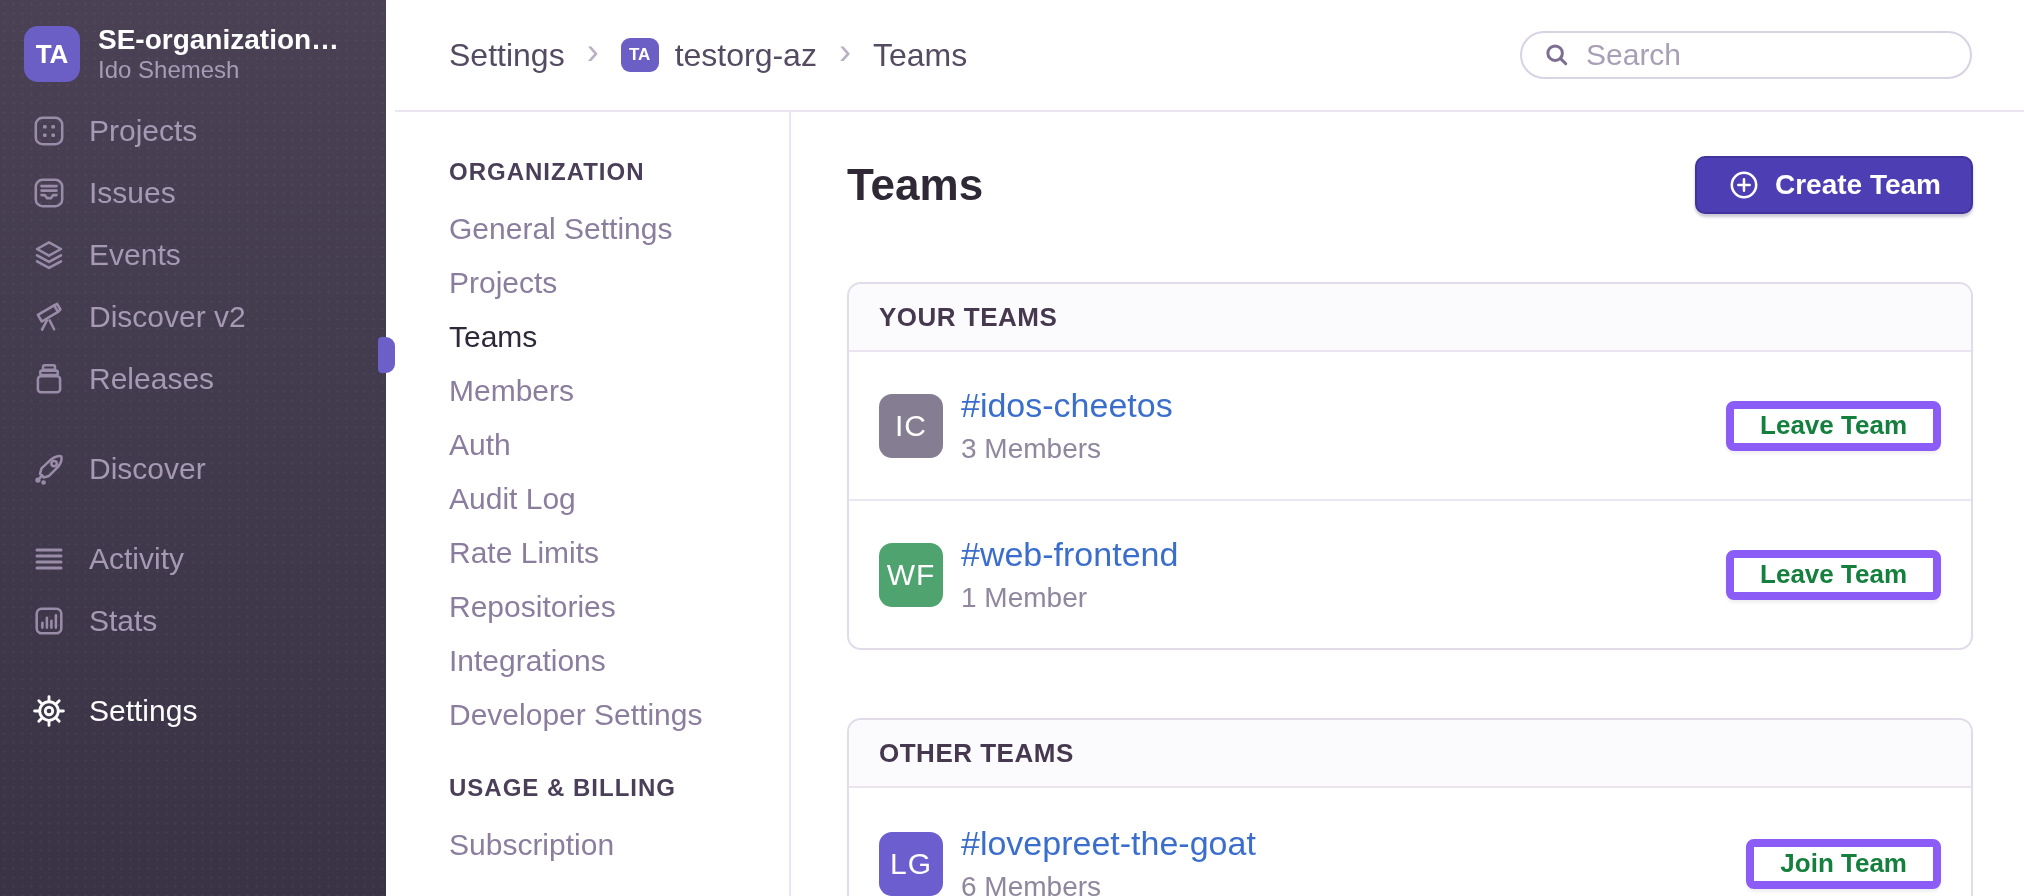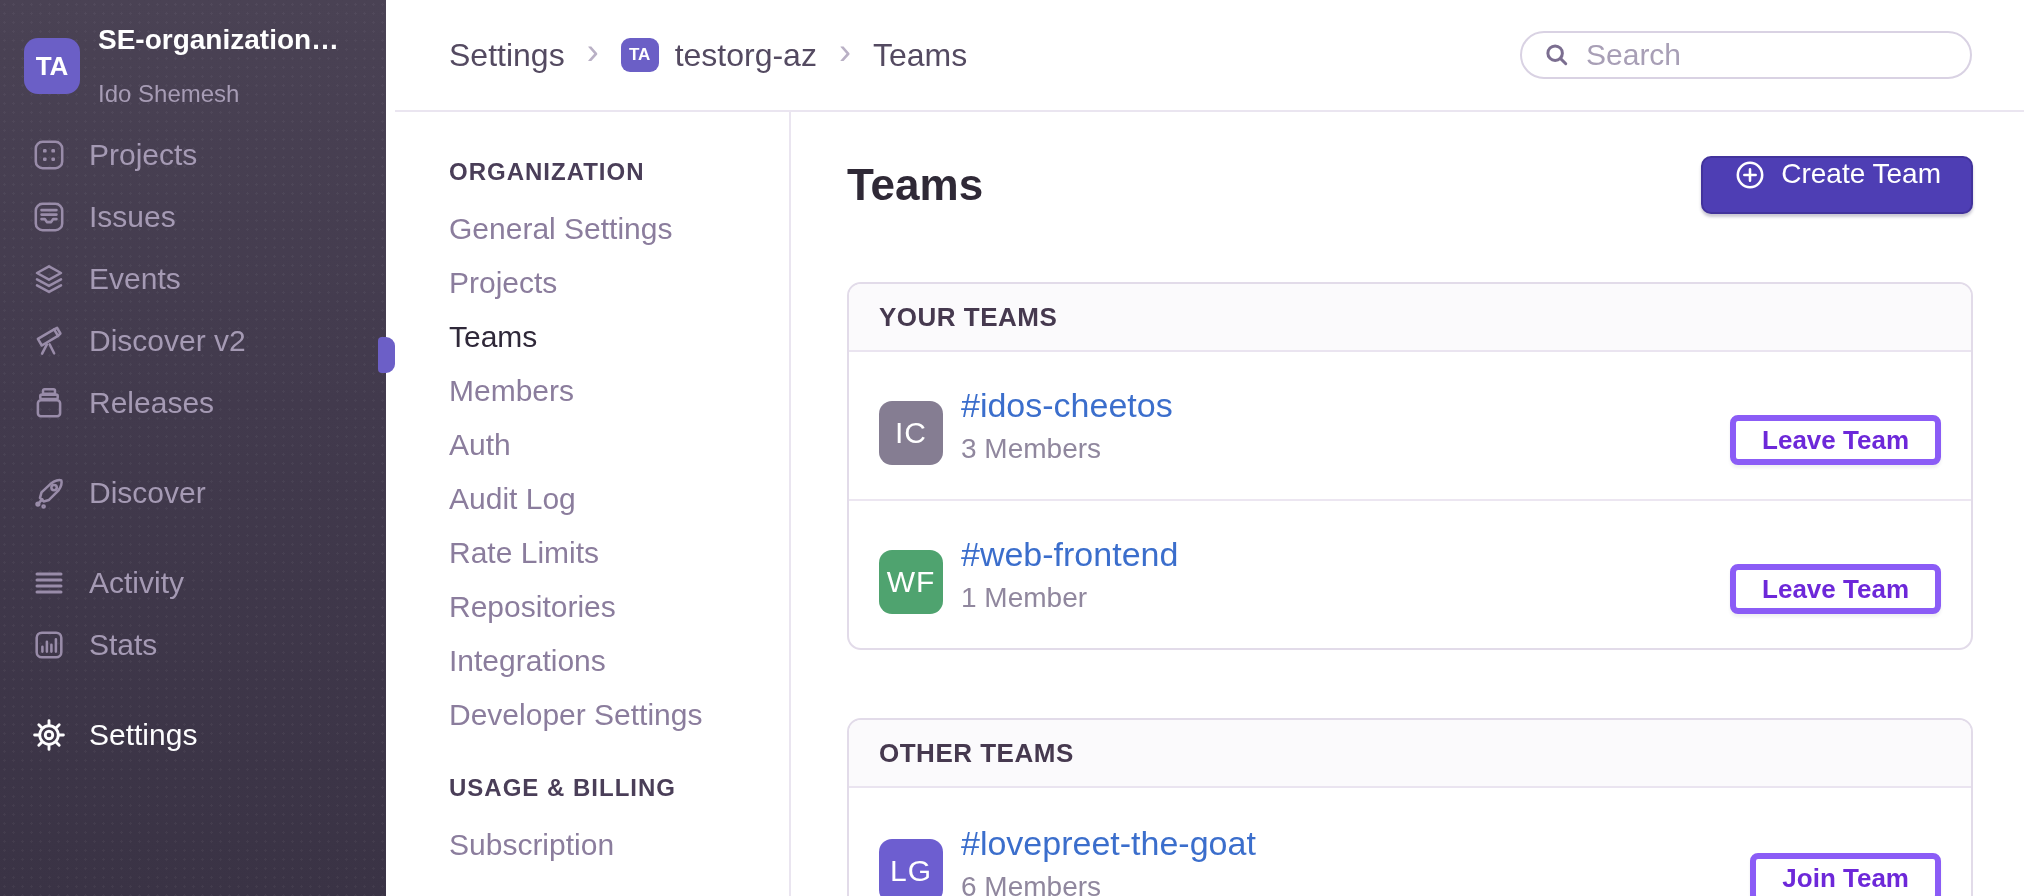--- a/index.html
+++ b/index.html
@@ -20,21 +20,21 @@
     color:#a79cb5;
   }
   .org-header { display:flex; align-items:center; padding:24px 20px 0 24px; }
   .org-avatar {
     width:56px; height:56px; border-radius:14px; background:#6b5fc6;
     color:#fff; font-size:26px; font-weight:600;
     display:flex; align-items:center; justify-content:center; flex:none;
   }
   .org-meta { margin-left:18px; overflow:hidden; }
   .org-name { color:#fff; font-size:28px; font-weight:700; white-space:nowrap; }
-  .user-name { color:#a79cb5; font-size:24px; margin-top:24px; white-space:nowrap; }
+  .user-name { color:#a79cb5; font-size:24px; margin-top:0; white-space:nowrap; }
 
   .side-nav { margin-top:16px; }
   .s-item {
     display:flex; align-items:center; height:62px; padding-left:31px;
     color:#a59ab4; font-size:30px; cursor:pointer;
   }
   .s-item .icn { width:36px; height:36px; margin-right:22px; color:#998ca9; flex:none; }
   .s-item.active, .s-item.active .icn { color:#fdfdfe; }
   .s-gap { height:28px; }
 
@@ -88,50 +88,50 @@
     height:54px; display:flex; align-items:center;
     font-size:30px; color:#8b7d9d; cursor:pointer;
   }
   .sn-item.active { color:#2f2839; font-weight:500; }
 
   
   .main { flex:1; padding:44px 51px 0 56px; background:#fff; overflow:hidden; }
   .title-row { display:flex; align-items:center; justify-content:space-between; }
   .page-title { font-size:44px; font-weight:600; color:#2f2936; }
   .btn-primary {
-    display:flex; align-items:flex-start; height:58px; padding:0 30px;
+    display:flex; align-items:center; height:58px; padding:0 30px;
     background:#4e3eb4; border:2px solid #42339c; border-radius:10px;
-    color:#fff; font-size:28px; font-weight:400; cursor:pointer;
+    color:#fff; font-size:28px; font-weight:700; cursor:pointer;
     box-shadow:0 3px 3px rgba(45,35,80,0.25);
   }
   .btn-primary .icn { width:34px; height:34px; margin-right:14px; color:#fff; }
 
   .panel {
     border:2px solid #e2dbe9; border-radius:14px; margin-top:68px;
     background:#fff; overflow:hidden;
   }
   .panel-header {
     background:#fbfafc; border-bottom:2px solid #eae4f0;
     padding:0 30px; height:68px; display:flex; align-items:center;
     font-size:26px; font-weight:700; color:#46394f; letter-spacing:0.5px;
   }
-  .team-row { display:flex; align-items:flex-end; padding:34px 30px; }
+  .team-row { display:flex; align-items:center; padding:34px 30px; }
   .team-row + .team-row { border-top:2px solid #ece6f1; }
   .team-row.tall { padding:36px 30px; }
   .t-avatar {
     width:64px; height:64px; border-radius:13px; color:#fff; flex:none;
     font-size:30px; font-weight:500; letter-spacing:1px;
     display:flex; align-items:center; justify-content:center;
   }
   .t-info { flex:1; margin-left:18px; }
   .t-name { font-size:34px; font-weight:500; color:#3b6ecc; cursor:pointer; }
   .t-members { font-size:28px; color:#90879e; margin-top:8px; }
   .btn-secondary {
-    height:50px; padding:0 26px; background:#fff; border:6px solid #8b5cf6;
-    border-radius:8px; font-size:26px; font-weight:700; color:#6d28d9;
+    height:50px; padding:0 26px; background:#fff; border:8px solid #8b5cf6;
+    border-radius:8px; font-size:26px; font-weight:700; color:#15803d;
     cursor:pointer; box-shadow:0 3px 3px rgba(70,60,90,0.08); flex:none;
     font-family:"Liberation Sans","DejaVu Sans",sans-serif;
   }
   svg { display:block; }
 </style>
 </head>
 <body>
 
 <div class="app">
 

